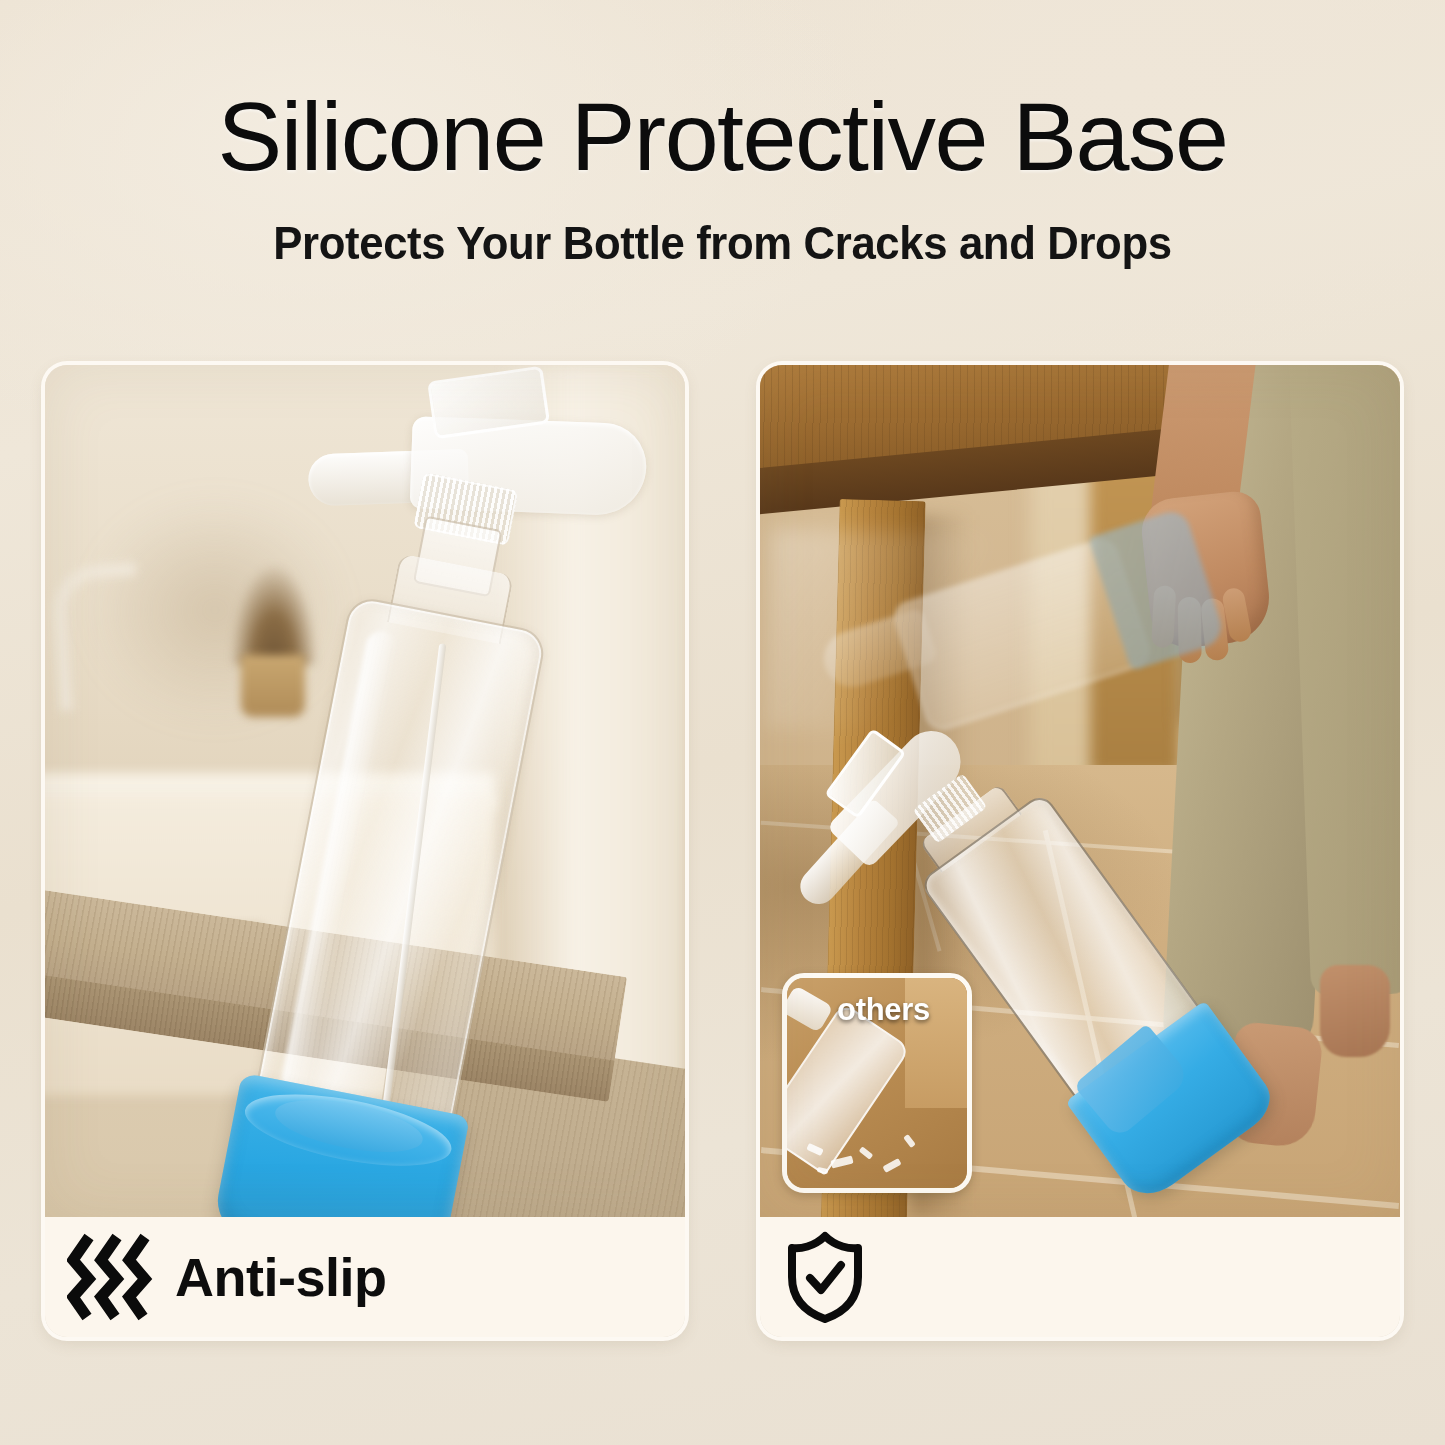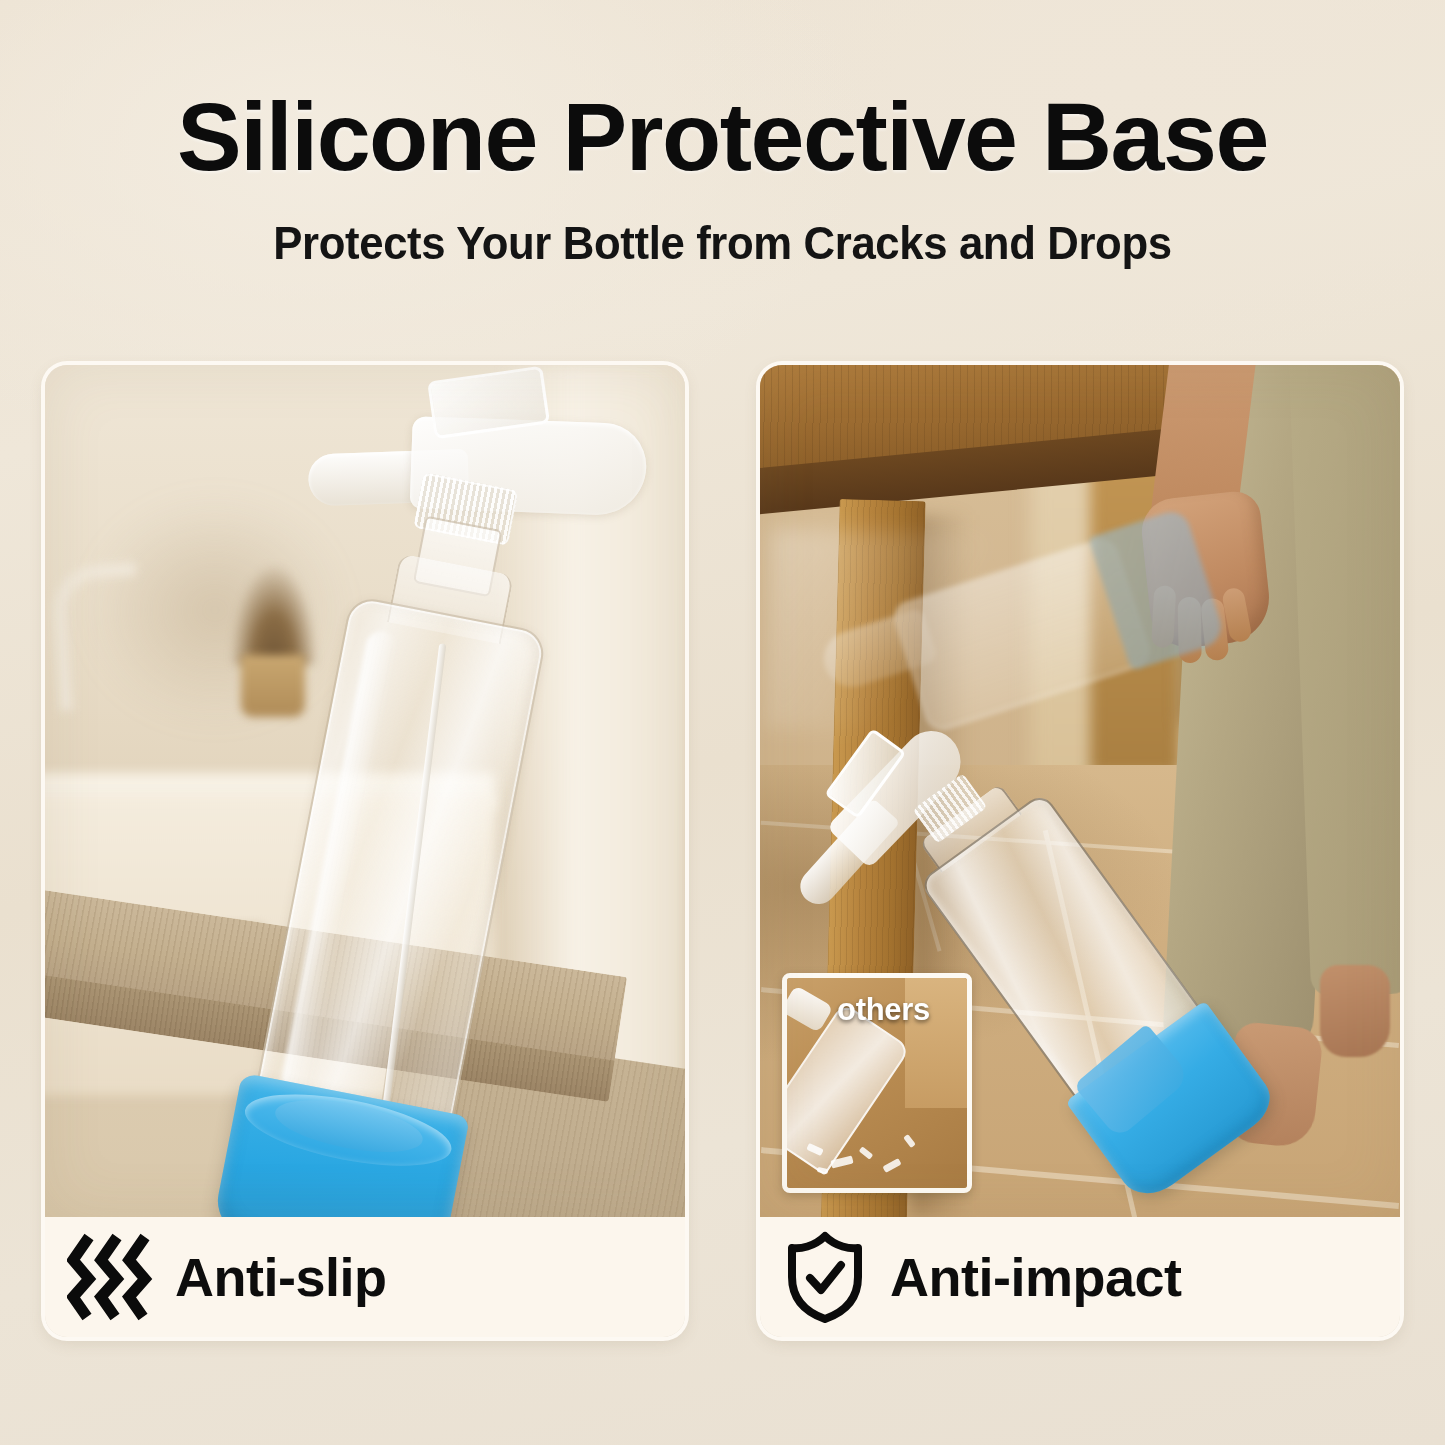--- a/index.html
+++ b/index.html
@@ -13,21 +13,21 @@
     position:relative;width:1445px;height:1445px;
     background:
       radial-gradient(ellipse 900px 520px at 22% 10%, #f3ece0 0%, rgba(243,236,224,0) 62%),
       radial-gradient(ellipse 760px 480px at 78% 6%, #efe6d8 0%, rgba(239,230,216,0) 60%),
       linear-gradient(168deg,#ece2d2 0%,#efe7d9 26%,#eae0cf 52%,#ece4d6 74%,#e9e0d2 100%);
   }
   
   .header{position:absolute;left:0;top:0;width:1445px;text-align:center;}
   .title{
     margin:0;padding-top:88px;
-    font-size:97px;line-height:1.0;font-weight:700;
+    font-size:97px;line-height:1.0;font-weight:400;
     letter-spacing:-1.5px;color:#0c0c0c;
     text-shadow:0 2px 3px rgba(255,255,255,.5);
   }
   .subtitle{
     margin:0;padding-top:34px;
     font-size:47px;line-height:1.0;font-weight:700;
     letter-spacing:-.4px;color:#141414;
     transform:scaleX(.93);
   }
   
@@ -236,21 +236,21 @@
     background:linear-gradient(175deg,#58bdee 0%,#35ace5 42%,#2699d2 100%);
     border-radius:8px 8px 34px 38px/6px 6px 26px 30px;
     box-shadow:inset 0 5px 12px rgba(255,255,255,.35),
                inset 0 -8px 14px rgba(16,96,140,.28),
                0 6px 14px rgba(80,70,50,.25);}
   .siliconeR-inner{position:absolute;left:70px;top:358px;width:96px;height:70px;
     background:linear-gradient(160deg,rgba(110,190,235,.9),rgba(58,170,225,.92));
     border-radius:10px 6px 20px 16px;transform:rotate(-4deg);}
   
   .inset{position:absolute;left:22px;top:608px;width:180px;height:210px;
-    border:5px solid #fdfaf4;border-radius:8px;overflow:hidden;
+    border:5px solid #fdfaf4;border-radius:22px;overflow:hidden;
     box-shadow:0 3px 10px rgba(90,70,40,.3);}
   .ins-bg{position:absolute;inset:0;
     background:linear-gradient(150deg,#c9a069 0%,#b98c52 45%,#a87b43 100%);}
   .ins-wall{position:absolute;right:0;top:0;width:62px;height:130px;
     background:linear-gradient(180deg,#d9b47f,#c79c63);}
   .ins-bot{position:absolute;left:6px;top:34px;width:78px;height:150px;
     background:linear-gradient(100deg,rgba(255,255,255,.55),rgba(255,255,255,.82),rgba(250,246,240,.5));
     border:2px solid rgba(255,255,255,.75);border-radius:14px 14px 4px 4px;
     transform:rotate(34deg);}
   .ins-cap{position:absolute;left:-2px;top:16px;width:44px;height:30px;
@@ -394,17 +394,16 @@
       <div class="soft-vig"></div>
     </div>
 
     <div class="caption">
       <div class="cap-icon">
         <svg width="82" height="92" viewBox="0 0 82 92" aria-hidden="true">
           <path d="M41 5 C30 16 16 18 8 17 L8 46 C8 70 24 82 41 88 C58 82 74 70 74 46 L74 17 C66 18 52 16 41 5 Z" fill="none" stroke="#0b0b0b" stroke-width="8" stroke-linejoin="round"></path>
           <path d="M26 47 L37 59 L57 34" fill="none" stroke="#0b0b0b" stroke-width="8" stroke-linecap="round" stroke-linejoin="round"></path>
         </svg>
       </div>
-      <div class="cap-text">Anti-impact</div>
     </div>
   </div>
 
 </div>
 
 </body></html>

